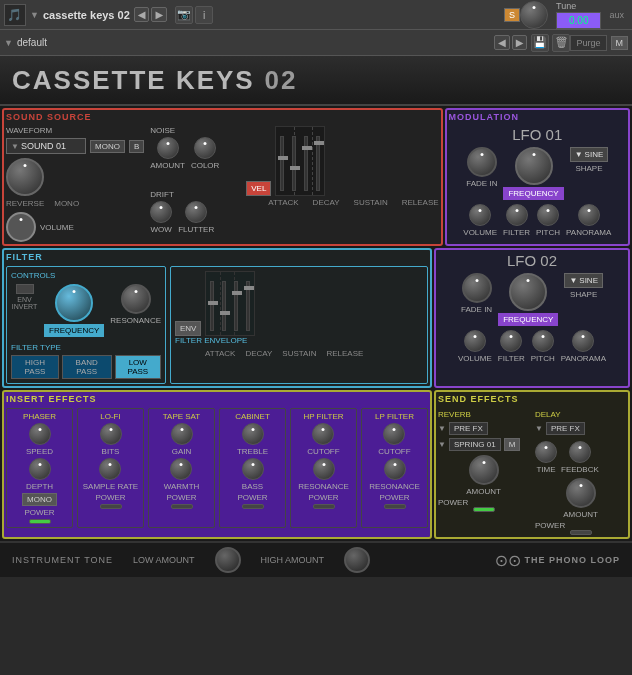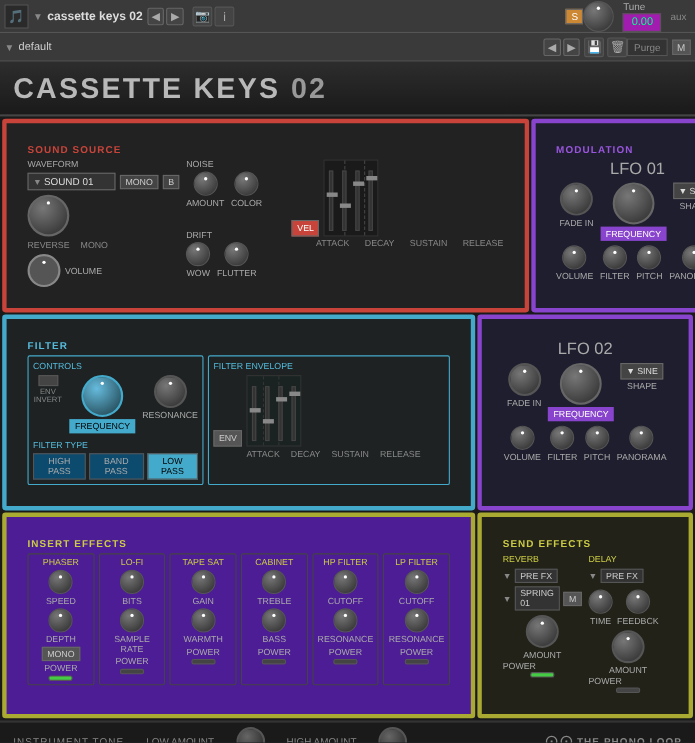--- a/index.html
+++ b/index.html
@@ -54,25 +54,25 @@
       border: 1px solid #555;
       border-radius: 2px;
     }
     .tune-area {
       display: flex;
       align-items: center;
       gap: 8px;
       padding-right: 4px;
     }
     .tune-display {
-      background: #a21caf;
+      background: #8b5cf6;
       border: 1px solid #555;
       color: #00ff88;
       font-size: 10px;
-      padding: 2px 1px;
+      padding: 2px 12px;
       text-align: center;
       min-width: 35px;
     }
     .tune-label { color: #aaa; font-size: 9px; }
 
     
     .second-bar {
       background: #3a3a3a;
       border-bottom: 1px solid #555;
       display: flex;
@@ -115,23 +115,23 @@
       background: #1a1a1a;
     }
 
     .row1, .row2, .row3 {
       display: flex;
       gap: 2px;
     }
 
     
     .section {
-      border: 4px solid #0ea5e9;
+      border: 2px solid #0ea5e9;
       border-radius: 3px;
-      padding: 19px;
+      padding: 2px;
       position: relative;
     }
     .section-title {
       font-size: 9px;
       font-weight: bold;
       letter-spacing: 1px;
       margin-bottom: 4px;
       text-transform: uppercase;
     }
 
@@ -749,21 +749,20 @@
             <div style="color:#55bbdd;font-size:8px;text-transform:uppercase;margin-bottom:3px;">FILTER TYPE</div>
             <div style="display:flex;gap:3px;">
               <button class="filter-type-btn">HIGH PASS</button>
               <button class="filter-type-btn">BAND PASS</button>
               <button class="filter-type-btn active">LOW PASS</button>
             </div>
           </div>
         </div>
 
         <div style="flex:1;border:1px solid #44aacc;border-radius:2px;padding:4px;">
-          <div style="color:#55bbdd;font-size:8px;text-transform:uppercase;margin-bottom:4px;">FILTER ENVELOPE</div>
           <div style="display:flex;gap:4px;align-items:flex-end;">
             <span class="vel-btn" style="font-size:8px;padding:2px 4px;">ENV</span>
             <div style="display:flex;gap:8px;align-items:flex-end;height:65px;padding:4px;background:#1a2222;border:1px solid #333;position:relative;">
               <div style="position:absolute;top:0;bottom:0;left:14px;border-left:1px dashed #333;"></div>
               <div style="position:absolute;top:0;bottom:0;left:28px;border-left:1px dashed #333;"></div>
               <div class="col">
                 <div class="slider-v" style="height:50px;position:relative;">
                     <div class="slider-thumb" style="bottom:25px;"></div>
                   </div>
               </div>
@@ -777,20 +776,21 @@
                     <div class="slider-thumb" style="bottom:35px;"></div>
                   </div>
               </div>
               <div class="col">
                 <div class="slider-v" style="height:50px;position:relative;">
                     <div class="slider-thumb" style="bottom:40px;"></div>
                   </div>
               </div>
             </div>
           </div>
+          <div style="color:#55bbdd;font-size:8px;text-transform:uppercase;margin-bottom:4px;">FILTER ENVELOPE</div>
           <div style="display:flex;gap:10px;margin-top:2px;padding-left:30px;">
             <span class="env-label">ATTACK</span>
             <span class="env-label">DECAY</span>
             <span class="env-label">SUSTAIN</span>
             <span class="env-label">RELEASE</span>
           </div>
         </div>
 
       </div>
     </div>

